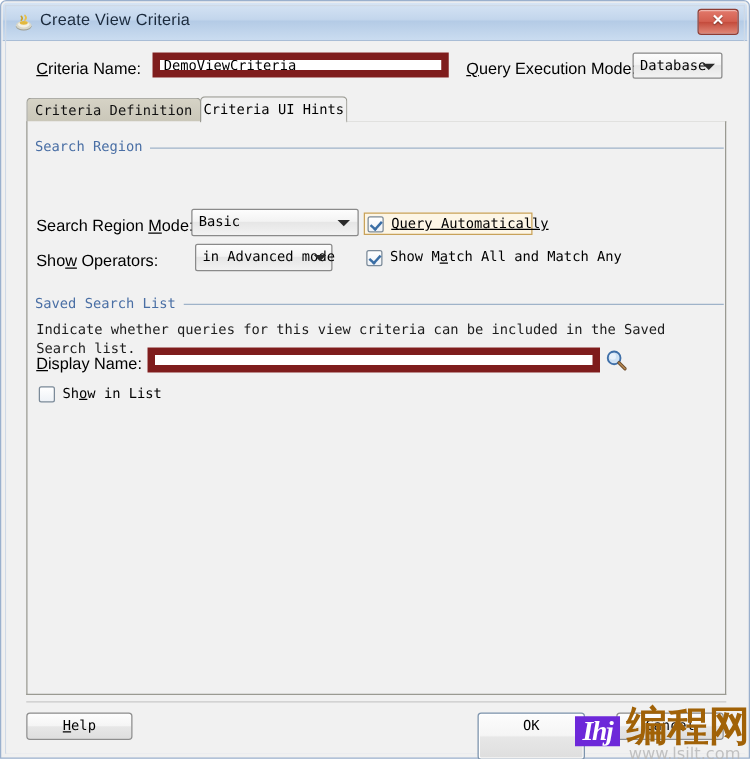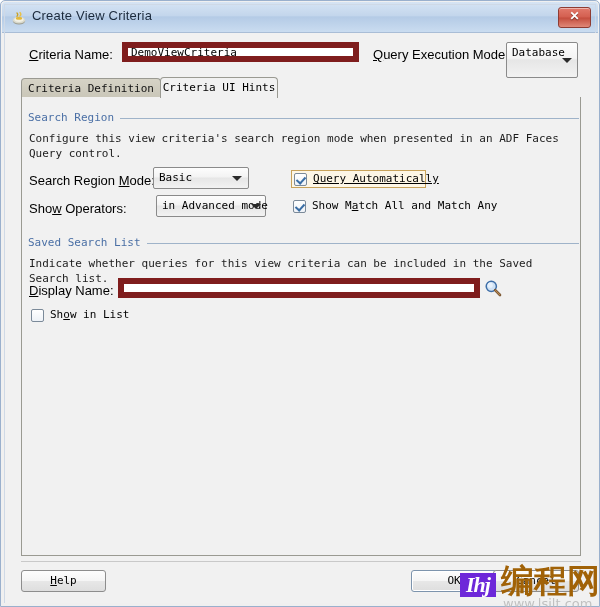--- a/index.html
+++ b/index.html
@@ -136,23 +136,23 @@
   }
   .combo .arrow {
     position: absolute;
     right: 6px; top: 50%;
     margin-top: -2px;
     width: 0; height: 0;
     border-left: 5px solid transparent;
     border-right: 5px solid transparent;
     border-top: 5px solid #2a2a2a;
   }
-  #qem-combo { left: 505px; top: 41px; width: 72px; height: 36px; padding-left: 48px; }
+  #qem-combo { left: 505px; top: 41px; width: 72px; height: 21px; padding-left: 48px; }
   #qem-combo .arrow { right: 5px; }
-  #srm-combo { left: 152px; top: 166px; width: 96px; height: 22px; }
+  #srm-combo { left: 152px; top: 166px; width: 134px; height: 22px; }
   #so-combo  { left: 155px; top: 194px; width: 110px; height: 22px; }
   #so-combo .arrow { right: 4px; }
 
   
   .tabstrip {
     position: absolute;
     left: 20px; top: 76px;
     width: 560px; height: 21px;
   }
   .tab {
@@ -316,21 +316,21 @@
     border-radius: 3px;
     background: linear-gradient(to bottom, #fdfdfd 0%, #f5f5f5 48%, #e7e7e7 52%, #dedede 100%);
     font-family: "DejaVu Sans Mono", "Liberation Mono", monospace;
     font-size: 11px;
     color: #000;
     text-align: center;
     cursor: pointer;
   }
   #help-btn { left: 20px; top: 569px; width: 85px; height: 22px; line-height: 20px; }
   #ok-btn {
-    left: 410px; top: 569px; width: 86px; height: 22px; line-height: 20px;
+    left: 381px; top: 569px; width: 86px; height: 38px; line-height: 20px;
     border-color: #7d94ad;
     box-shadow: inset 0 0 0 1px #ffffff;
   }
   #cancel-btn {
     left: 492px; top: 569px; width: 86px; height: 22px; line-height: 20px;
   }
 
   .bottom-sep {
     position: absolute;
     left: 20px; top: 560px;
@@ -423,21 +423,20 @@
     <div class="tab active">Criteria UI Hints</div>
   </div>
   <div class="tab-underline-cover"></div>
 
   <div class="content-panel"></div>
 
   <div class="section-header" id="sec-search-region">
     <span class="shline"></span>
     <span class="shtext">Search Region</span>
   </div>
-  <div class="desc" id="desc-search-region">Configure this view criteria's search region mode when presented in an ADF Faces Query control.</div>
 
   <div class="lbl srm-label">Search Region <span class="mn">M</span>ode:</div>
   <div class="combo" id="srm-combo">
     <span class="ctext">Basic</span>
     <span class="arrow"></span>
   </div>
 
   <div class="lbl so-label">Sho<span class="mn">w</span> Operators:</div>
   <div class="combo" id="so-combo">
     <span class="ctext">in Advanced mode</span>

